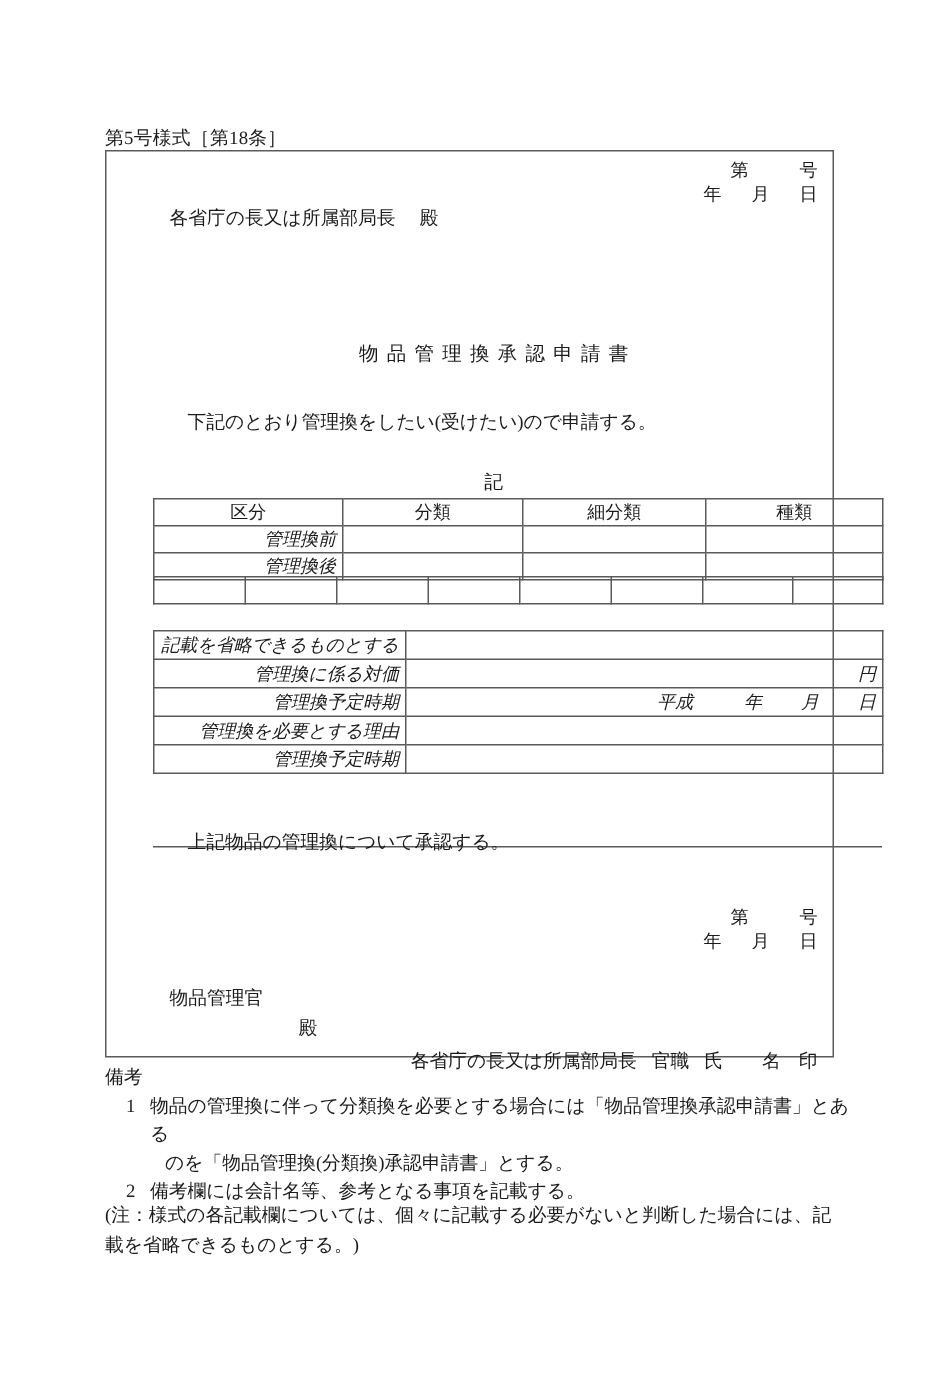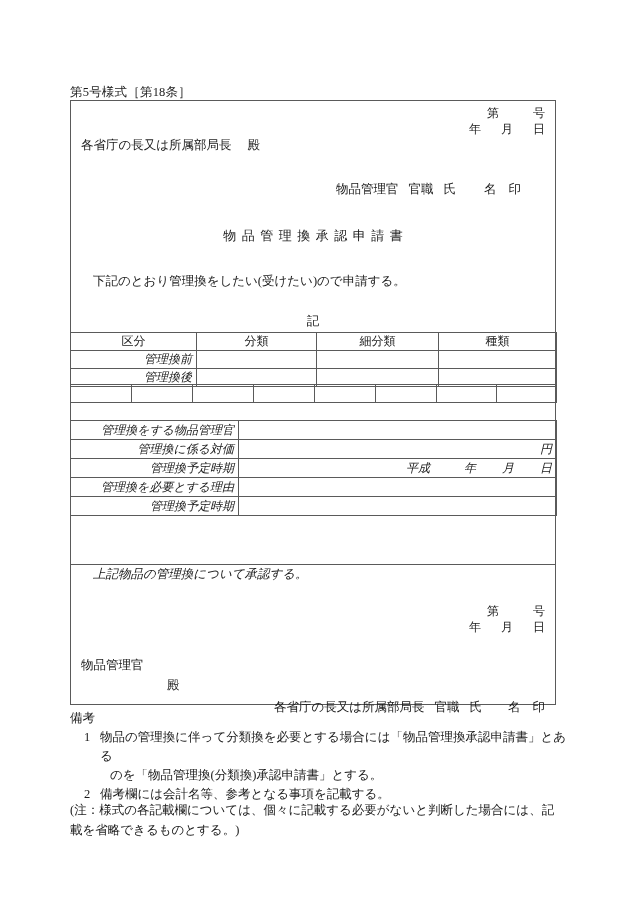--- a/index.html
+++ b/index.html
@@ -35,20 +35,21 @@
 
   
   .form-box {
     position: absolute;
     left: 70px;
     top: 100px;
     width: 486px;      
     height: 605px;     
     border: 1px solid #5a5a5a;
     box-sizing: border-box;
+    padding-left: 32px;
   }
 
   .fb-inner {
     position: relative;
     width: 100%;
     height: 100%;
   }
 
   .abs { position: absolute; white-space: nowrap; }
 
@@ -149,23 +150,22 @@
   
   .approval-sep {
     left: -1px;
     top: 463px;
     width: 486px;
     height: 0;
     border-top: 1px solid #5a5a5a;
   }
   .approval-text {
     left: 22px;
-    top: 465px;
-    font-size: 12.5px;
-    font-style: italic;
+    top: 452px;
+    font-size: 12.5px;
   }
   .approval-no {
     right: 10px;
     top: 502px;
     font-size: 12px;
     text-align: right;
   }
   .approval-no .ln { display: block; line-height: 16px; }
   .approval-no .sp3 { display: inline-block; width: 34px; }
   .approval-no .sp2 { display: inline-block; width: 20px; }
@@ -241,23 +241,20 @@
         </span>
         <span class="ln">
           <span>年</span><span class="sp2"></span><span>月</span><span class="sp2"></span><span>日</span>
         </span>
       </div>
 
       <div class="abs addressee">
         <span>各省庁の長又は所属部局長</span><span class="gap"></span><span>殿</span>
       </div>
 
-      <div class="abs officer-line">
-        <span>物品管理官</span><span class="g1"></span><span>官職</span><span class="g1"></span><span>氏</span><span class="g2"></span><span>名</span><span class="g3"></span><span>印</span>
-      </div>
 
       <div class="abs doc-title">物品管理換承認申請書</div>
 
       <div class="abs lead-text">下記のとおり管理換をしたい(受けたい)ので申請する。</div>
 
       <div class="abs ki-mark">記</div>
 
       <table class="grid" id="table-classification">
         <colgroup>
           <col style="width:126px">
@@ -312,21 +309,21 @@
         </tbody>
       </table>
 
       <table class="grid" id="table-details">
         <colgroup>
             <col style="width:168px">
             <col style="width:318px">
           </colgroup>
         <tbody>
           <tr>
-            <td class="lft">管理換をする物品管理官</td>
+            <td class="lft">記載を省略できるものとする</td>
             <td class="lft"></td>
           </tr>
           <tr>
             <td class="lft">管理換に係る対価</td>
             <td class="lft">円</td>
           </tr>
           <tr>
             <td class="lft">管理換予定時期</td>
             <td class="lft era-line"><span>平成</span><span class="g"></span><span>年</span><span class="g2"></span><span>月</span><span class="g2"></span><span>日</span></td>
           </tr>

